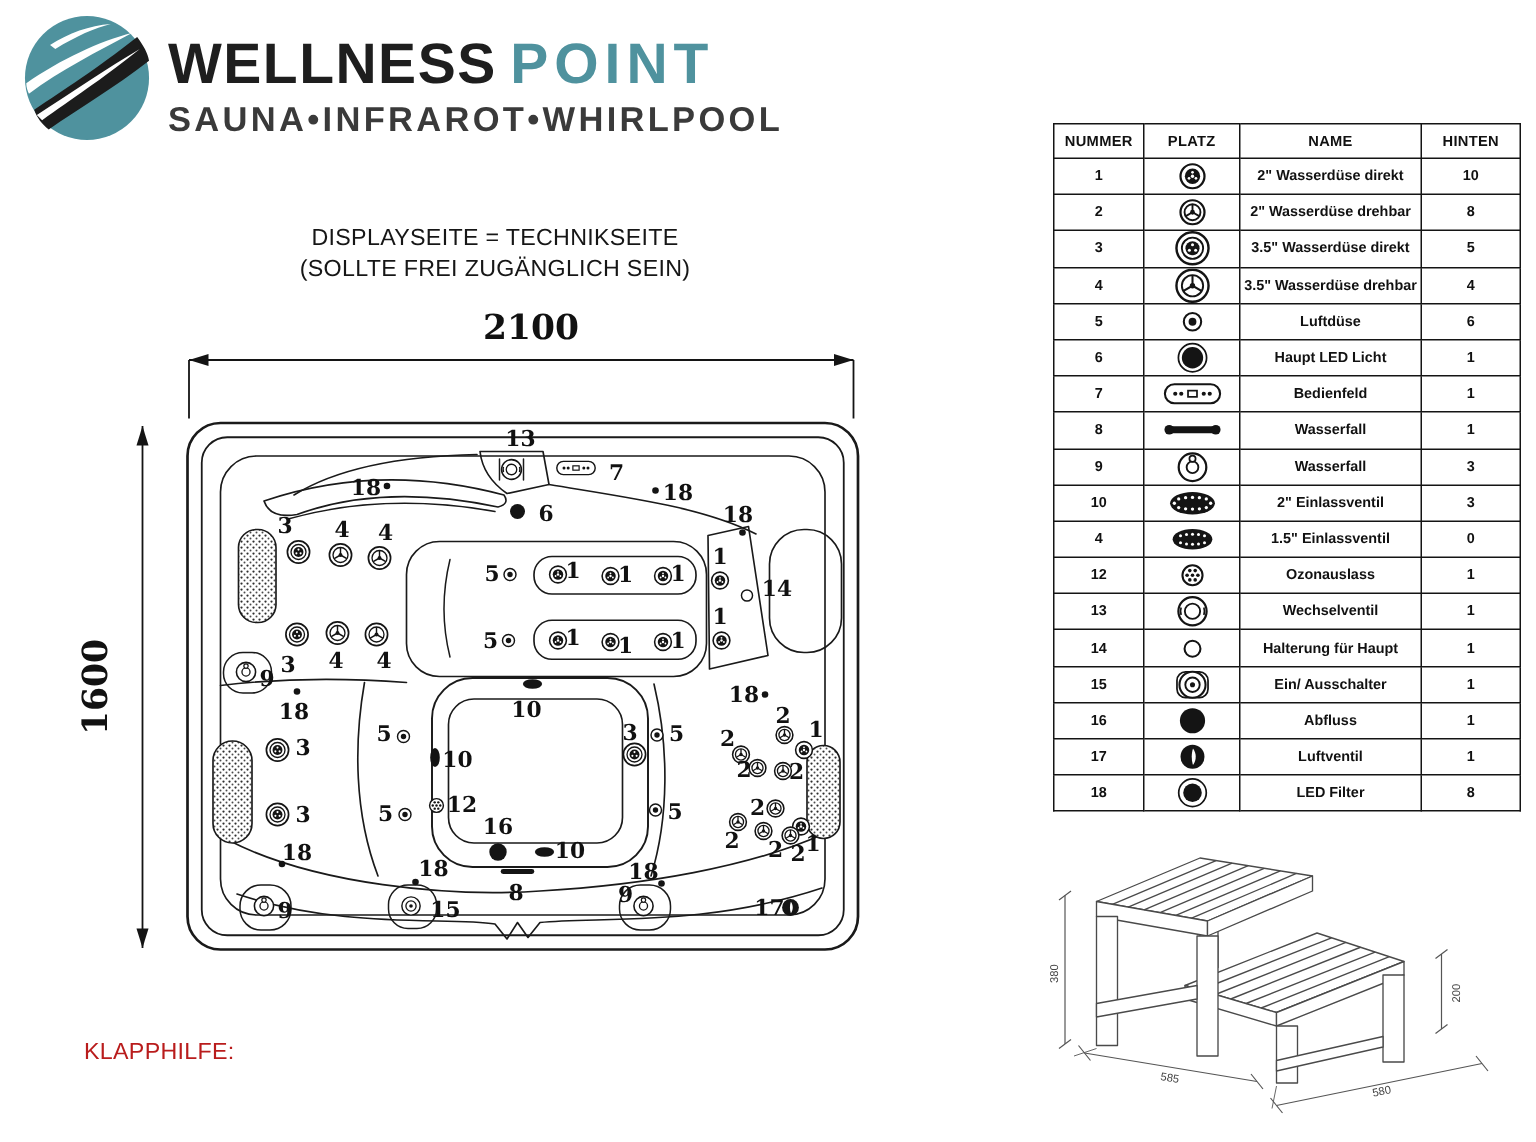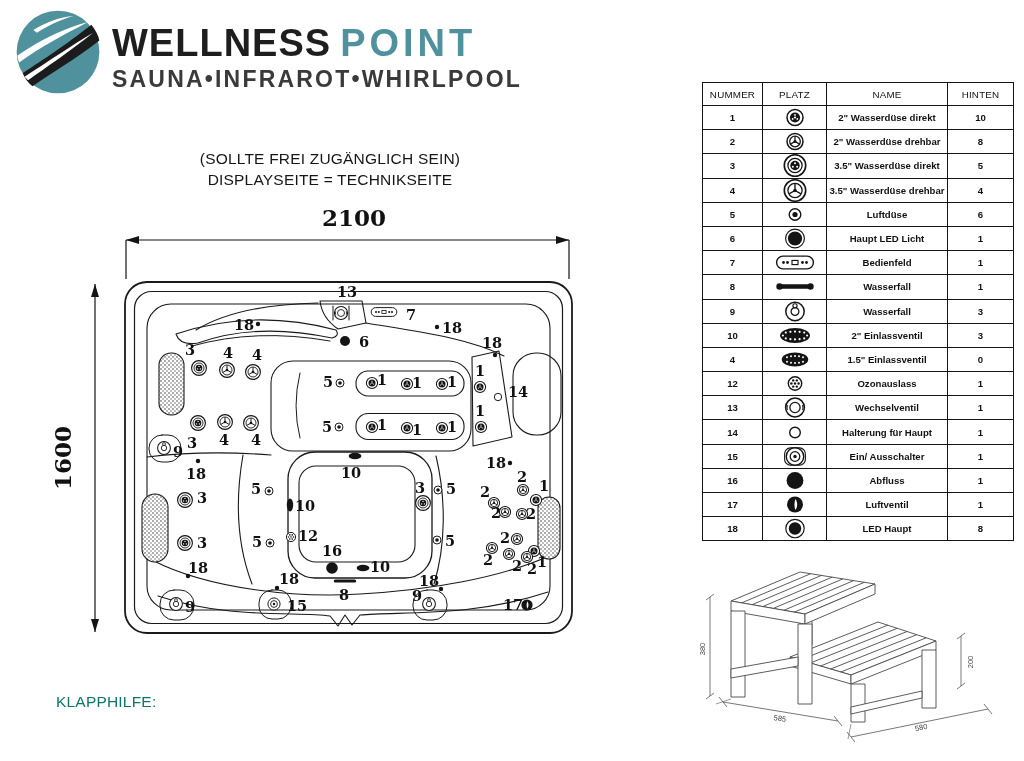--- a/index.html
+++ b/index.html
@@ -14,30 +14,30 @@
   #brand-line{font-size:38px;font-weight:bold;letter-spacing:1px;line-height:38px;color:#1e1e1e;white-space:nowrap}
   #brand-line .pt{color:#4f929e;letter-spacing:4px;margin-left:9px}
   #tagline{font-size:23px;font-weight:bold;color:#3a3a3a;letter-spacing:2.2px;margin-top:4px;white-space:nowrap}
 
   
   #note{left:160px;top:148px;width:340px;text-align:center;font-size:15.5px;line-height:21px;color:#161616;letter-spacing:.2px}
 
   
   #parts{left:702px;top:82px;border-collapse:collapse;table-layout:fixed}
   #parts th,#parts td{border:1.7px solid #141414;text-align:center;vertical-align:middle;padding:0;overflow:hidden}
-  #parts th{height:22px;font-size:9.8px;font-weight:normal;letter-spacing:.2px;color:#111}
+  #parts th{height:22px;font-size:9.8px;font-weight:bold;letter-spacing:.2px;color:#111}
   #parts td{height:23.2px;font-size:9.6px;font-weight:bold;color:#111}
   #parts .c-num{width:60px}
   #parts .c-sym{width:64px}
   #parts .c-name{width:121px}
   #parts .c-anz{width:66px}
   #parts td svg{display:block;margin:0 auto}
 
   
-  #klapp{left:56px;top:689px;font-size:15.5px;line-height:25px;color:#0f766e;letter-spacing:.2px}
+  #klapp{left:56px;top:689px;font-size:15.5px;line-height:25px;color:#b91c1c;letter-spacing:.2px}
 
   svg text{user-select:none}
   .dimnum{font-family:"DejaVu Serif",serif;font-weight:bold;font-size:23px;fill:#111}
   .mark{font-family:"DejaVu Serif",serif;font-weight:bold;font-size:14.5px;fill:#111}
   .stepdim{font-family:"Liberation Sans",sans-serif;font-size:7.5px;fill:#444}
 </style>
 </head>
 <body>
 
 <div id="logo" class="abs">
@@ -48,22 +48,22 @@
     <path d="M26,28 C42,18 56,12 68,9 C52,10 36,16 22,25 Z" fill="#ffffff"></path>
     <path d="M16,82 C38,66 60,52 90,28 C66,42 40,60 12,78 Z" fill="#ffffff"></path>
   </svg>
   <div id="logo-words">
     <div id="brand-line"><span>WELLNESS</span><span class="pt">POINT</span></div>
     <div id="tagline">SAUNA•INFRAROT•WHIRLPOOL</div>
   </div>
 </div>
 
 <div id="note" class="abs">
+  <div>DISPLAYSEITE = TECHNIKSEITE</div>
   <div>(SOLLTE FREI ZUGÄNGLICH SEIN)</div>
-  <div>DISPLAYSEITE = TECHNIKSEITE</div>
 </div>
 
 <svg class="abs" style="left:48px;top:198px" width="565" height="452" viewBox="48 198 565 452">
   <defs>
     <pattern id="stip" width="4" height="4" patternUnits="userSpaceOnUse">
       <rect width="4" height="4" fill="#ffffff"></rect>
       <circle cx="1" cy="1" r="0.75" fill="#2e2e2e"></circle>
       <circle cx="3" cy="3" r="0.65" fill="#4a4a4a"></circle>
     </pattern>
   </defs>
@@ -773,21 +773,21 @@
         <td>1</td>
       </tr>
       <tr>
         <td>18</td>
         <td>
           <svg width="44" height="23" viewBox="-22 -11.5 44 23" style="overflow:visible">
             <circle r="9.2" fill="#fff" stroke="#141414" stroke-width="1.15"></circle>
             <circle cx="0.0" cy="0.0" r="6.2" fill="#141414"></circle>
           </svg>
         </td>
-        <td>LED Haupt</td>
+        <td>LED Filter</td>
         <td>8</td>
       </tr>
     </tbody>
 </table>
 
 <svg class="abs" style="left:688px;top:569px" width="336" height="192" viewBox="0 0 336 192">
   <g fill="#ffffff" stroke="#4a4a4a" stroke-width="0.9" stroke-linejoin="round">
 
     <rect x="112" y="16" width="12" height="60"></rect>
 

